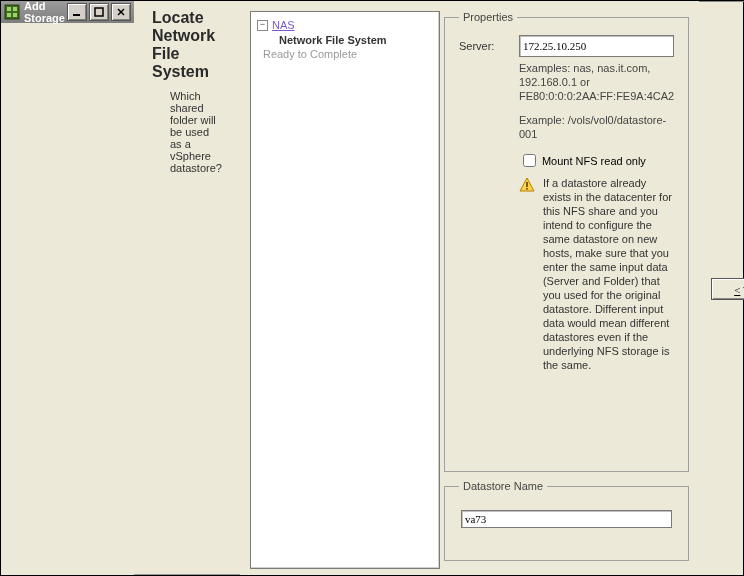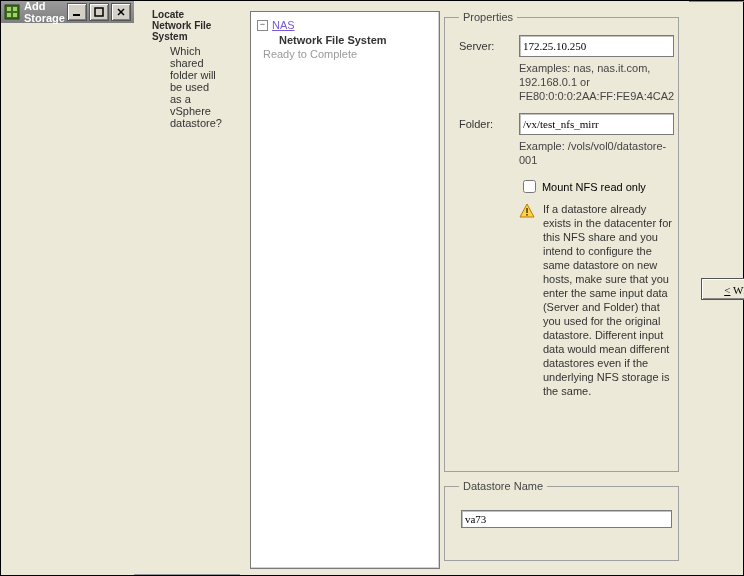--- a/index.html
+++ b/index.html
@@ -52,24 +52,24 @@
     font-size: 9px;
     font-weight: bold;
     box-shadow: inset 1px 1px 0 #fff, inset -1px -1px 0 #808080;
   }
   
   .header {
     padding: 8px 18px 10px 18px;
     border-bottom: 1px solid #999;
   }
   .header-title {
-    font-size: 10px;
+    font-size: 16px;
     font-weight: bold;
     color: #2a2a2a;
-    margin-bottom: 3px;
+    margin-bottom: 9px;
   }
   .header-sub {
     padding-left: 18px;
     color: #333;
   }
   
   .body {
     flex: 1;
     display: flex;
     padding: 10px 10px 6px 10px;
@@ -114,21 +114,21 @@
     color: #9a9a9a;
   }
   .main {
     flex: 1;
     display: flex;
     flex-direction: column;
   }
   fieldset {
     border: 1px solid #a0a0a0;
     margin: 0 0 8px 0;
-    padding: 12px 4px 14px 14px;
+    padding: 12px 14px 14px 14px;
   }
   fieldset.main-fs {
     flex: 1;
   }
   legend {
     padding: 0 4px;
     color: #444;
   }
   .form-row {
     display: flex;
@@ -265,24 +265,20 @@
       <fieldset class="main-fs">
         <legend>Properties</legend>
 
         <div class="form-row">
           <span class="form-label">Server:</span>
           <input class="text-input" value="172.25.10.250" style="">
         </div>
         <div class="example" style="white-space:pre-line;">Examples: nas, nas.it.com, 192.168.0.1 or
 FE80:0:0:0:2AA:FF:FE9A:4CA2</div>
 
-        <div class="form-row">
-          <span class="form-label">Folder:</span>
-          <input class="text-input" value="/vx/test_nfs_mirr" style="">
-        </div>
         <div class="example">Example: /vols/vol0/datastore-001</div>
 
         <div class="checkbox-row">
           <input type="checkbox" class="checkbox" style="">
           <span>Mount NFS read only</span>
         </div>
 
         <div class="warn-row">
           <span class="warn-icon">
             <svg width="16" height="16" viewBox="0 0 16 16">

